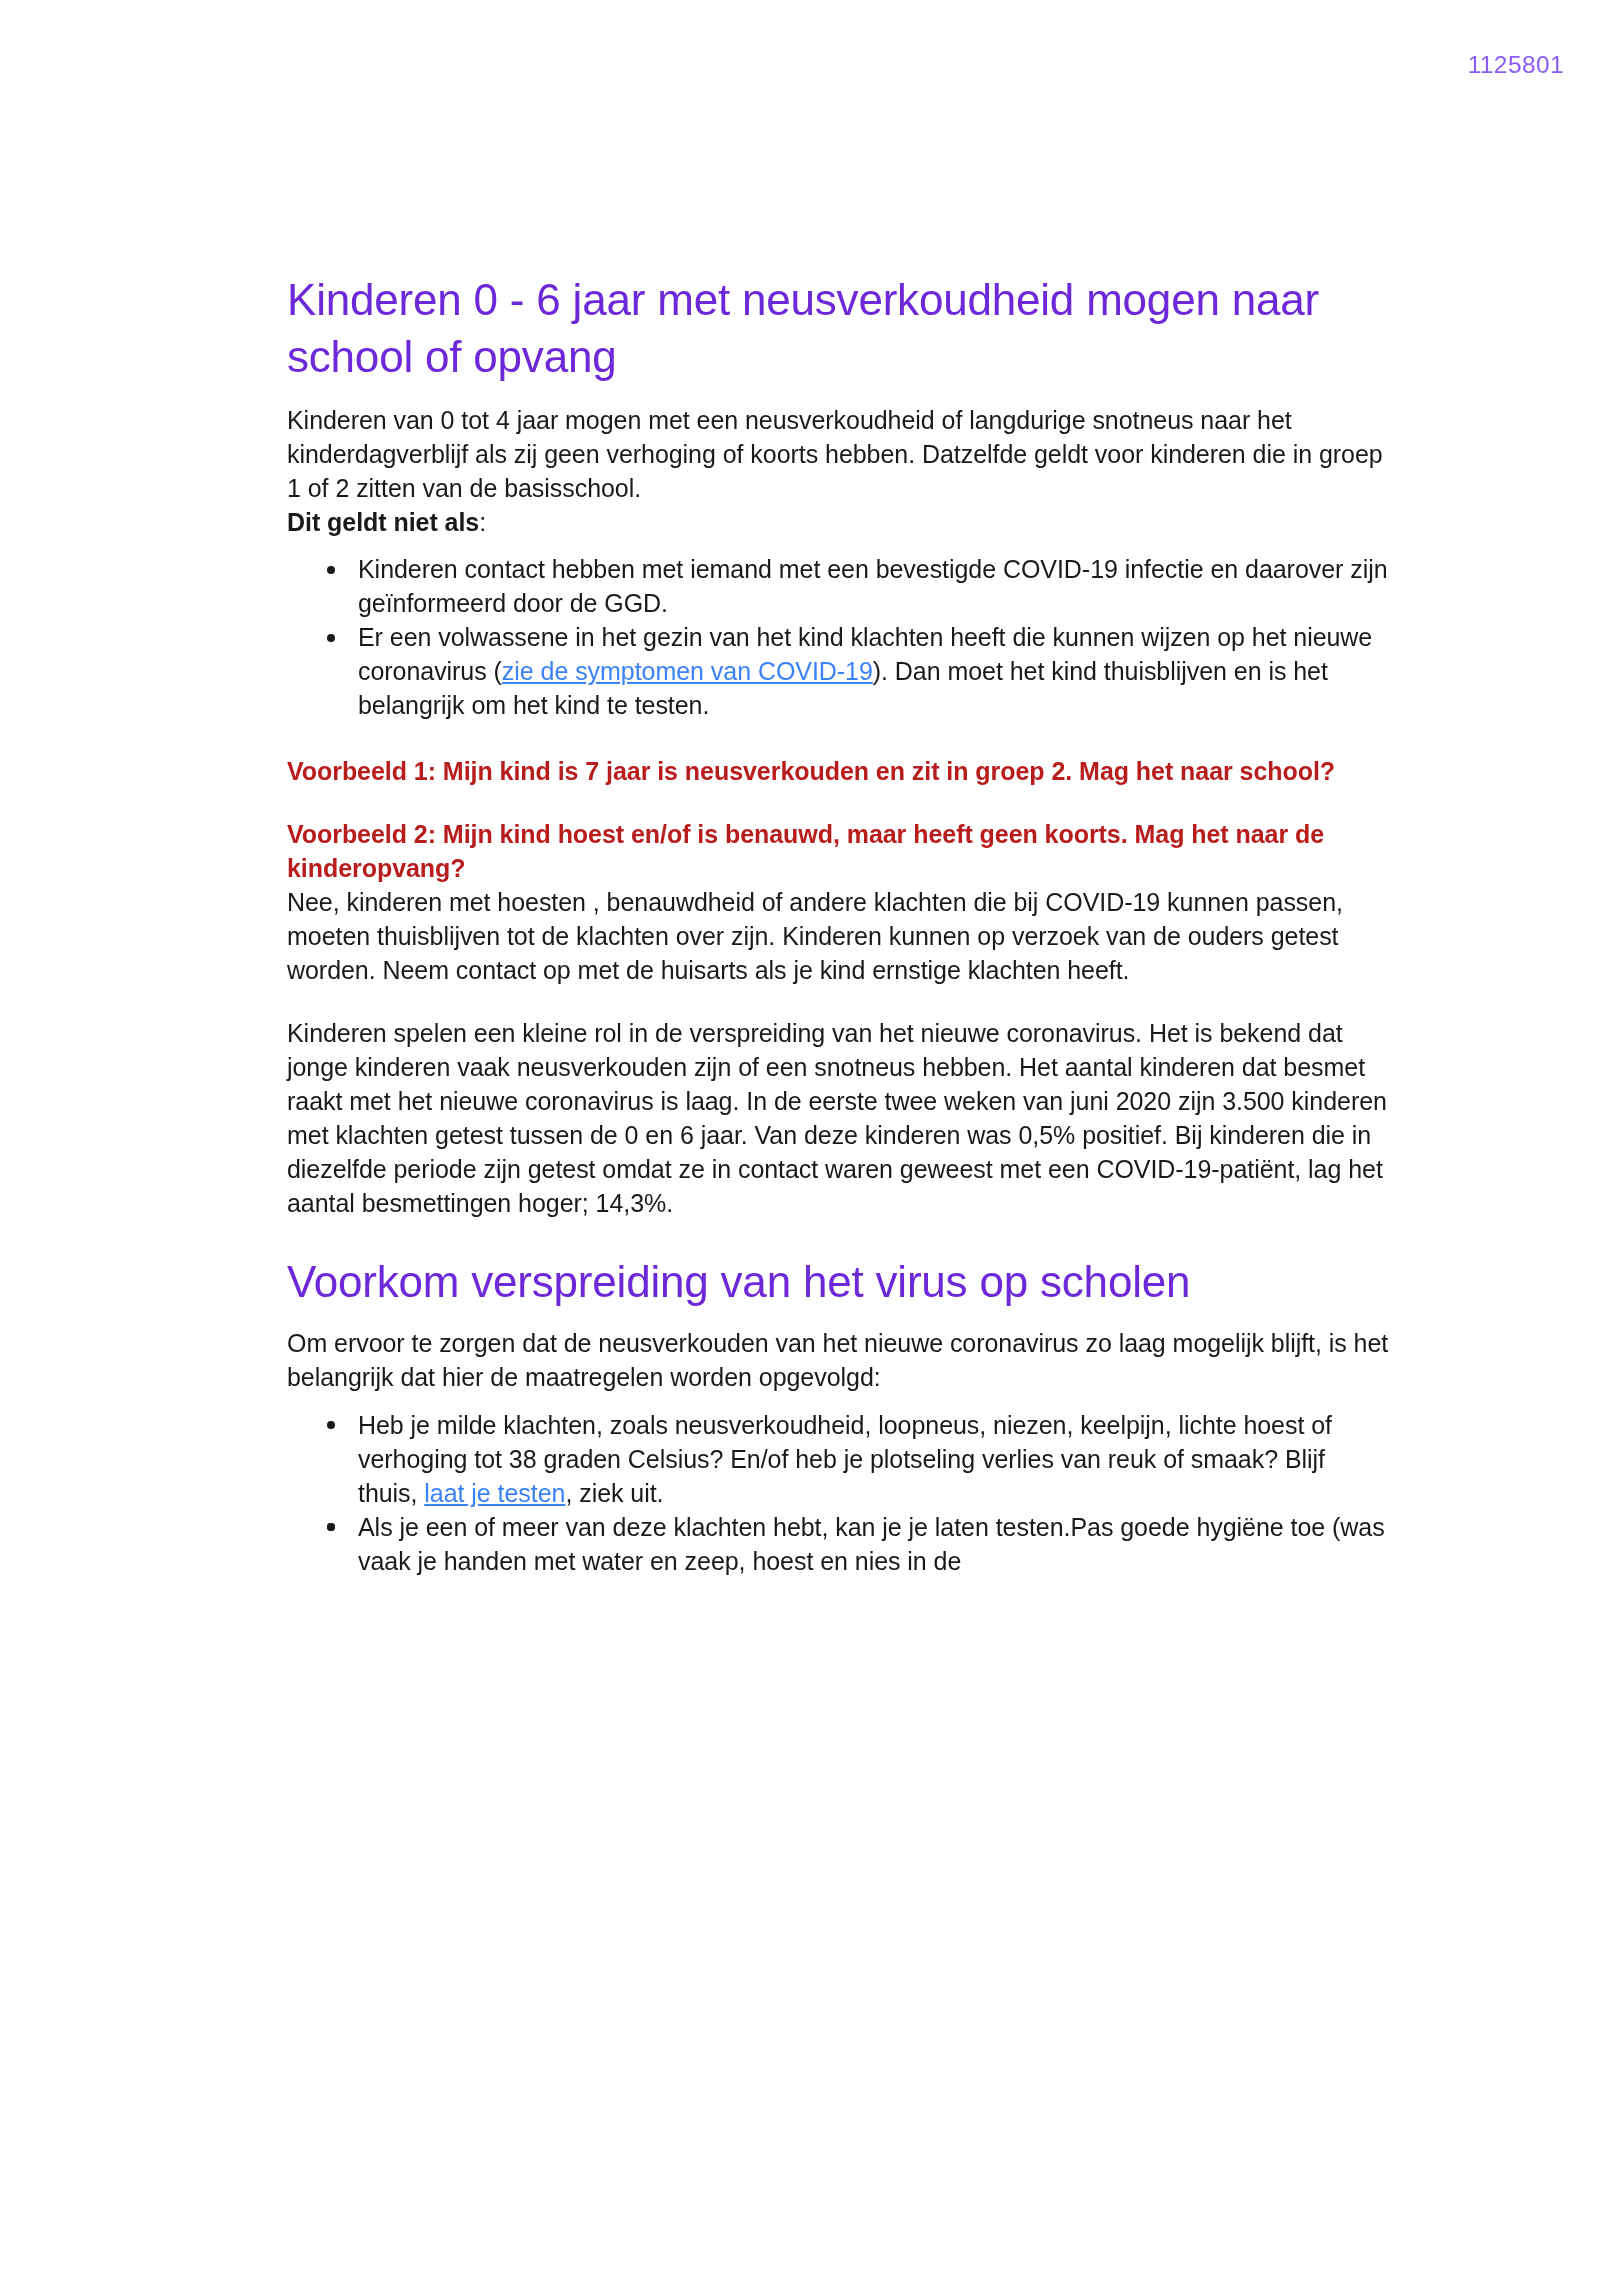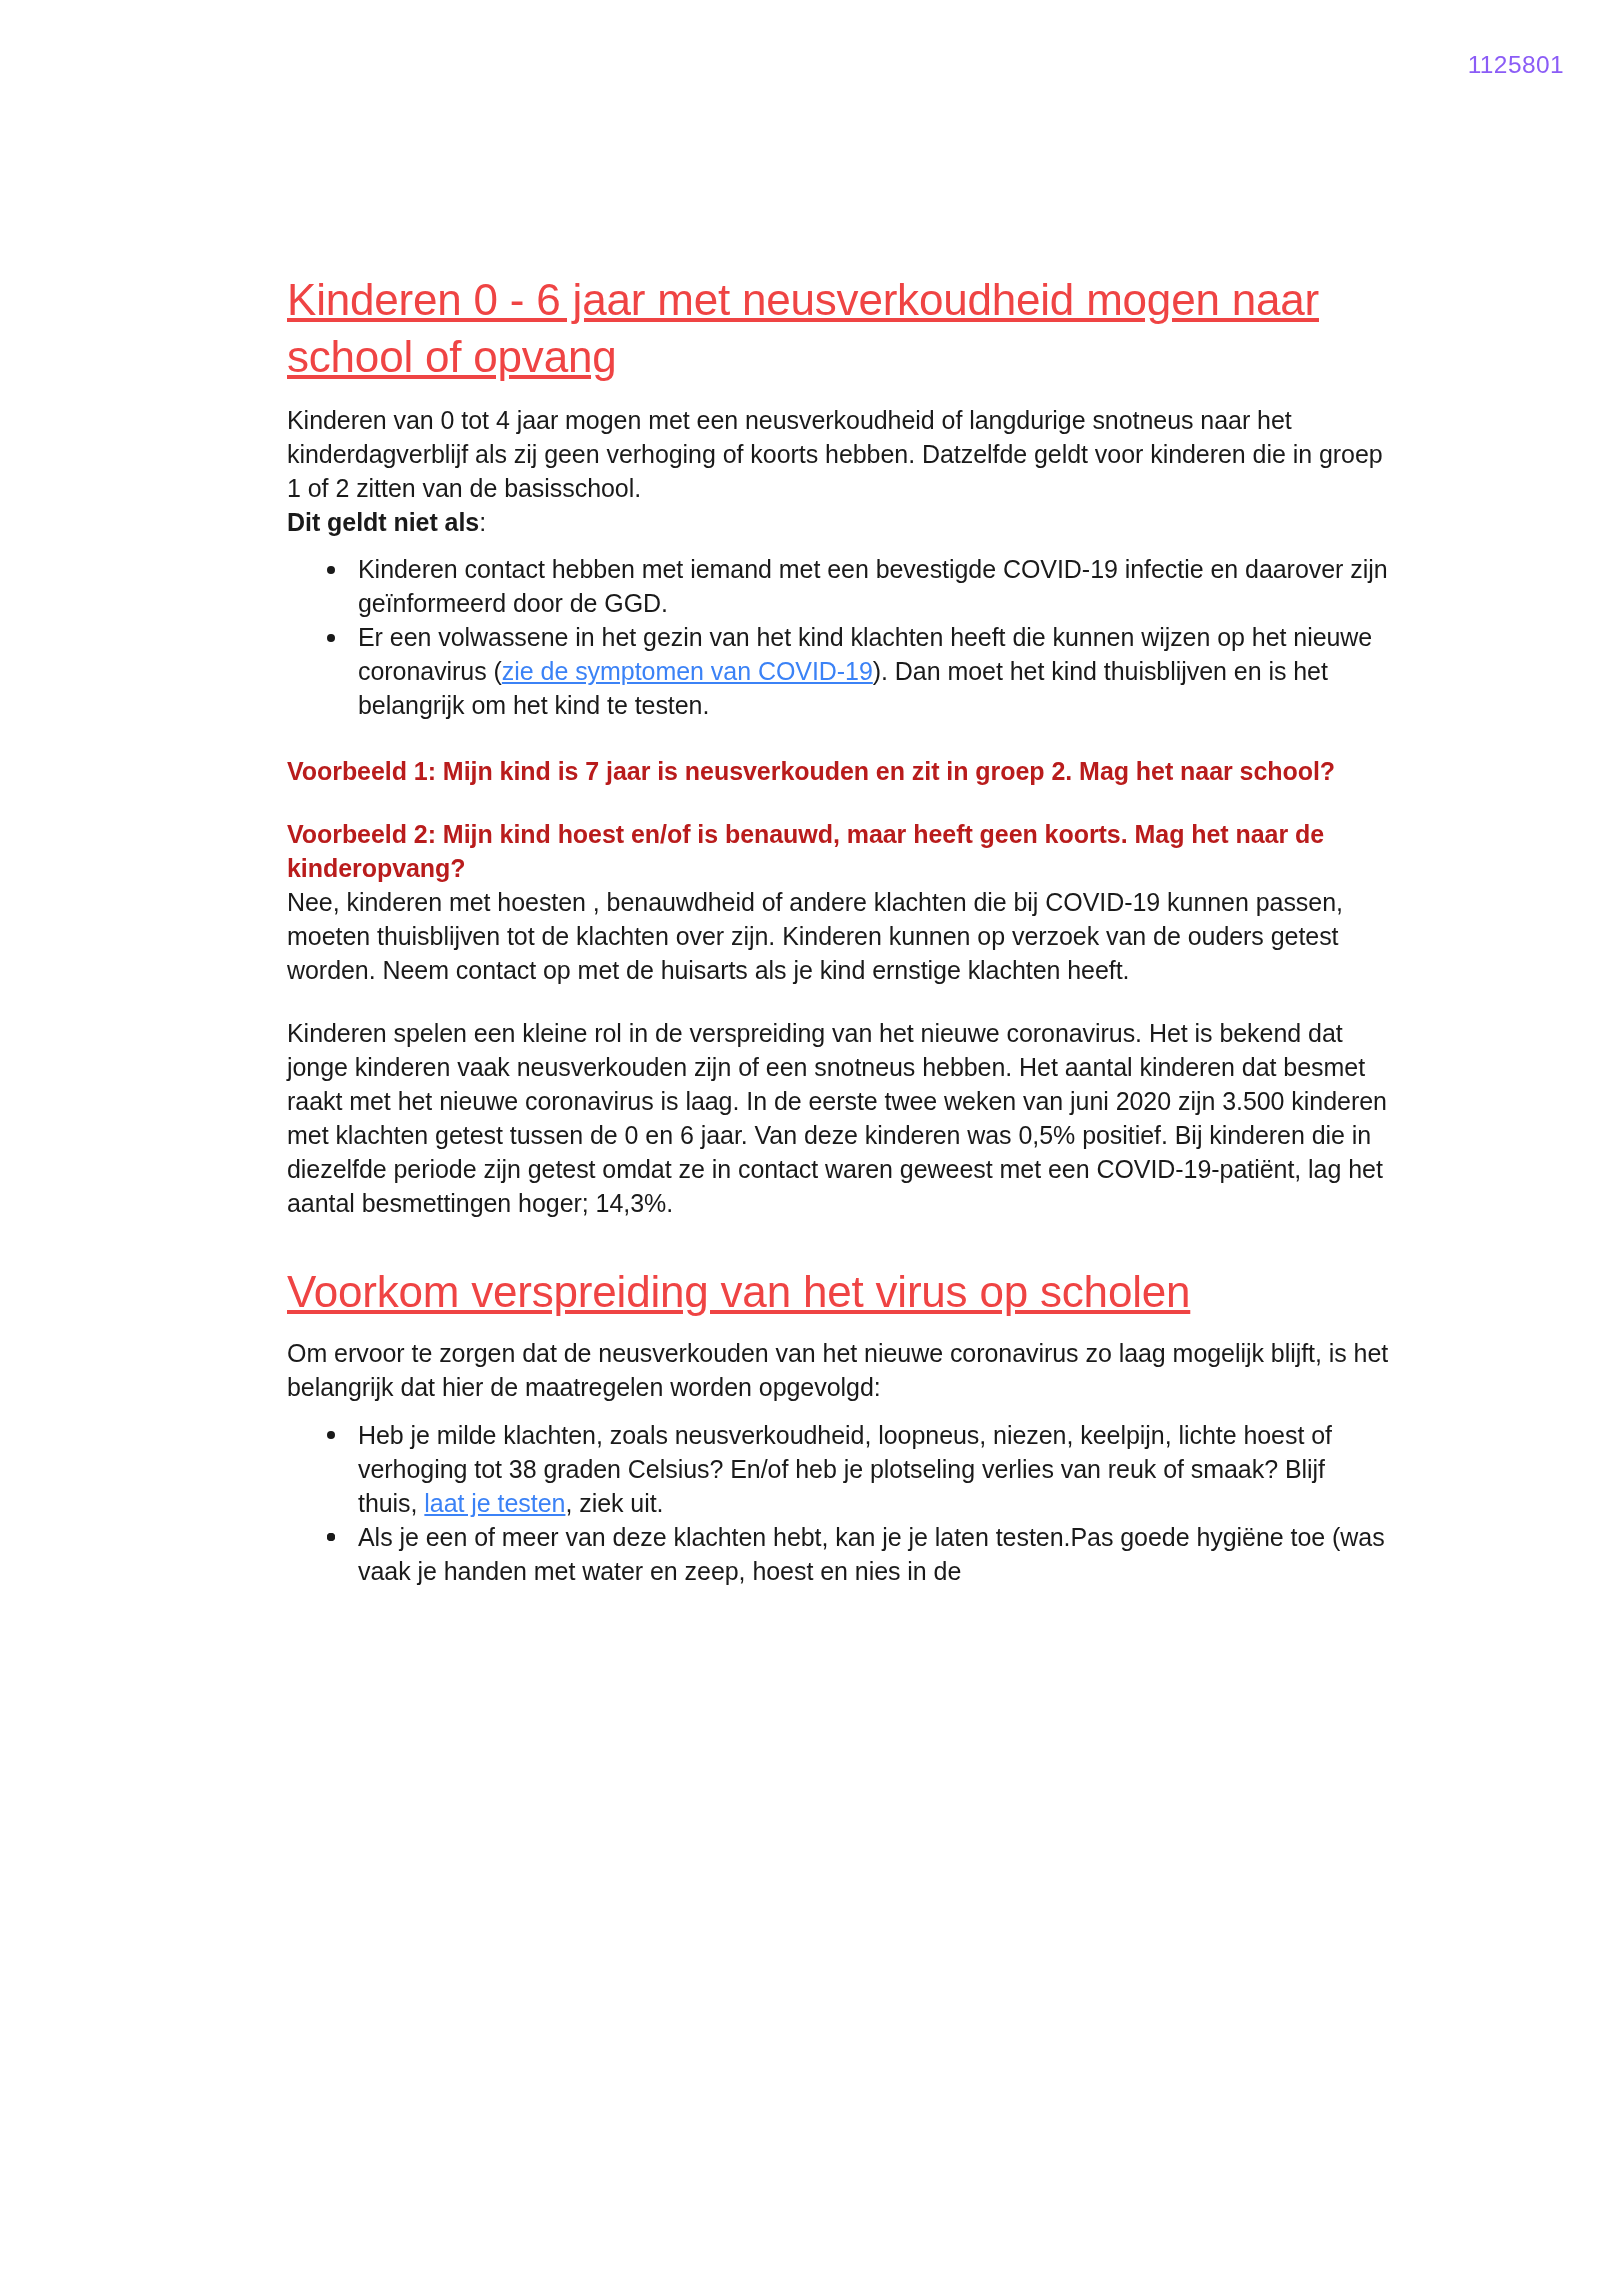--- a/index.html
+++ b/index.html
@@ -41,27 +41,26 @@
     top: 271px;
     left: 287px;
     width: 1103px;
   }
 
   h1.title {
     font-weight: 400;
     font-size: 44px;
     line-height: 57px;
     margin: 0 0 17.6px 0;
-    color: #ef4444;
+    color: #6d28d9;
     letter-spacing: -0.2px;
-    text-decoration: underline;
   }
 
   h1.title.second {
-    margin-top: 43px;
+    margin-top: 33px;
     margin-bottom: 15.7px;
   }
 
   p.body {
     font-size: 25px;
     line-height: 34px;
     margin: 0;
     color: #1a1a1a;
     letter-spacing: -0.05px;
   }

